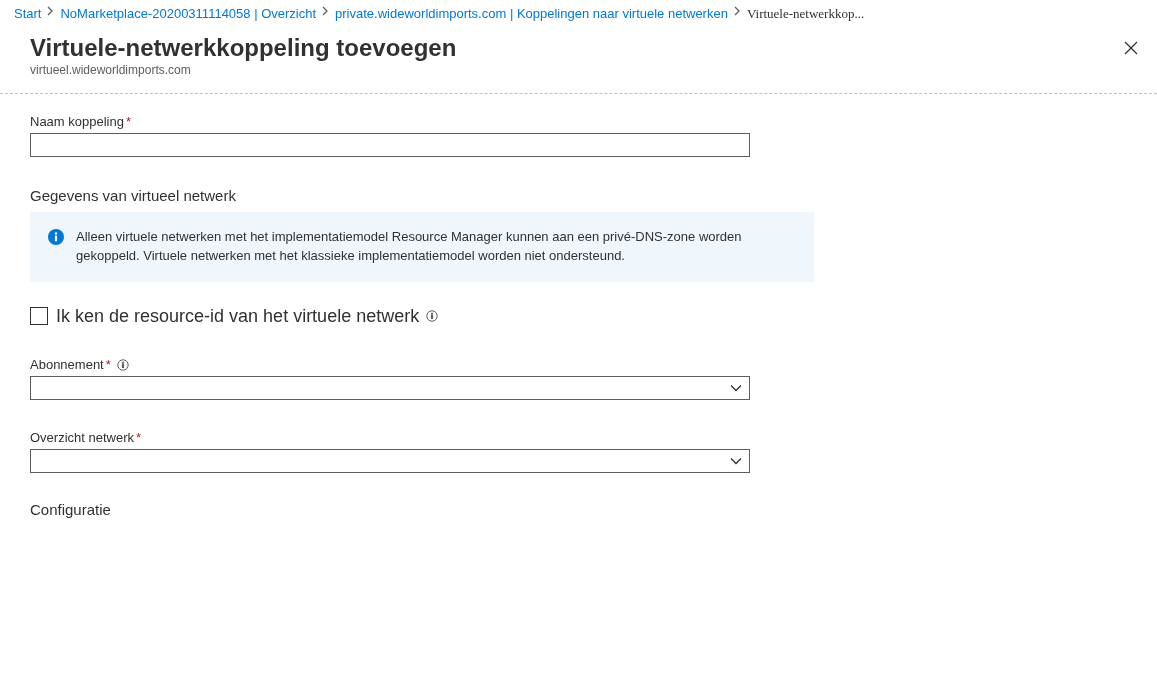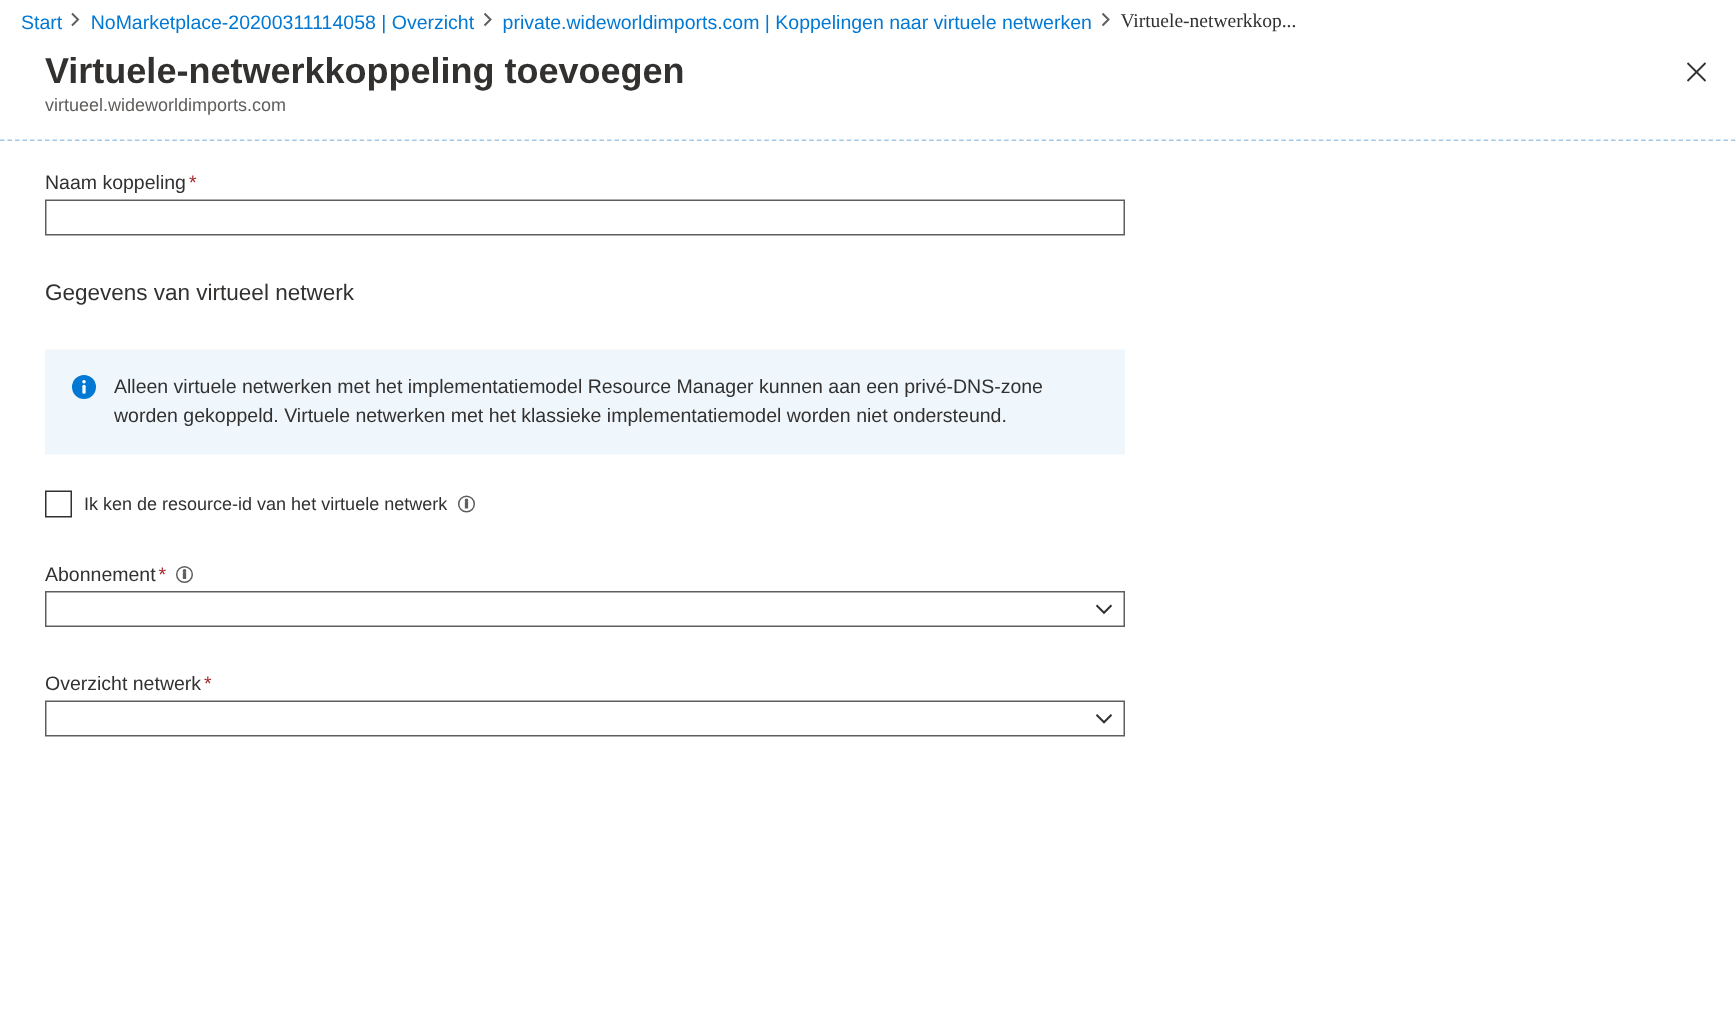--- a/index.html
+++ b/index.html
@@ -13,21 +13,21 @@
       color: #323130;
       background: #ffffff;
       width: 1157px;
       height: 687px;
       overflow: hidden;
     }
     .breadcrumb {
       padding: 6px 14px 4px 14px;
       font-size: 13px;
       display: flex;
-      align-items: center;
+      align-items: flex-start;
       flex-wrap: nowrap;
       white-space: nowrap;
     }
     .breadcrumb a {
       color: #0078d4;
       text-decoration: none;
       cursor: pointer;
     }
     .breadcrumb .sep {
       color: #605e5c;
@@ -90,27 +90,27 @@
       height: 24px;
       border: 1px solid #605e5c;
       padding: 2px 6px;
       font-size: 13px;
       font-family: inherit;
     }
     .section-title {
       font-size: 15px;
       color: #323130;
       margin-top: 30px;
-      margin-bottom: 29px;
+      margin-bottom: 8px;
       font-weight: 400;
     }
     .info-box {
       background: #eff6fc;
       padding: 16px 18px;
-      width: 720px;
+      width: 784px;
       display: flex;
       align-items: flex-start;
       gap: 12px;
       margin-bottom: 24px;
     }
     .info-icon {
       flex-shrink: 0;
       width: 16px;
       height: 16px;
       margin-top: 1px;
@@ -128,21 +128,21 @@
     }
     .checkbox {
       width: 18px;
       height: 18px;
       border: 1px solid #323130;
       background: #fff;
       cursor: pointer;
       flex-shrink: 0;
     }
     .checkbox-label {
-      font-size: 12px;
+      font-size: 18px;
       color: #323130;
       display: flex;
       align-items: center;
     }
     .info-glyph {
       width: 13px;
       height: 13px;
       margin-left: 6px;
       display: inline-flex;
       align-items: center;
@@ -288,15 +288,16 @@
       <input type="text" class="select-input" readonly="" value="" style="">
       <span class="select-chevron">
         <svg width="12" height="8" viewBox="0 0 12 8">
             <path d="M1 1 L6 6 L11 1" fill="none" stroke="#323130" stroke-width="1.3"></path>
           </svg>
       </span>
     </div>
   </div>
 
   <div class="config-section">
+    <div class="config-title">Configuratie</div>
   </div>
 
 </div>
 
 </body></html>

